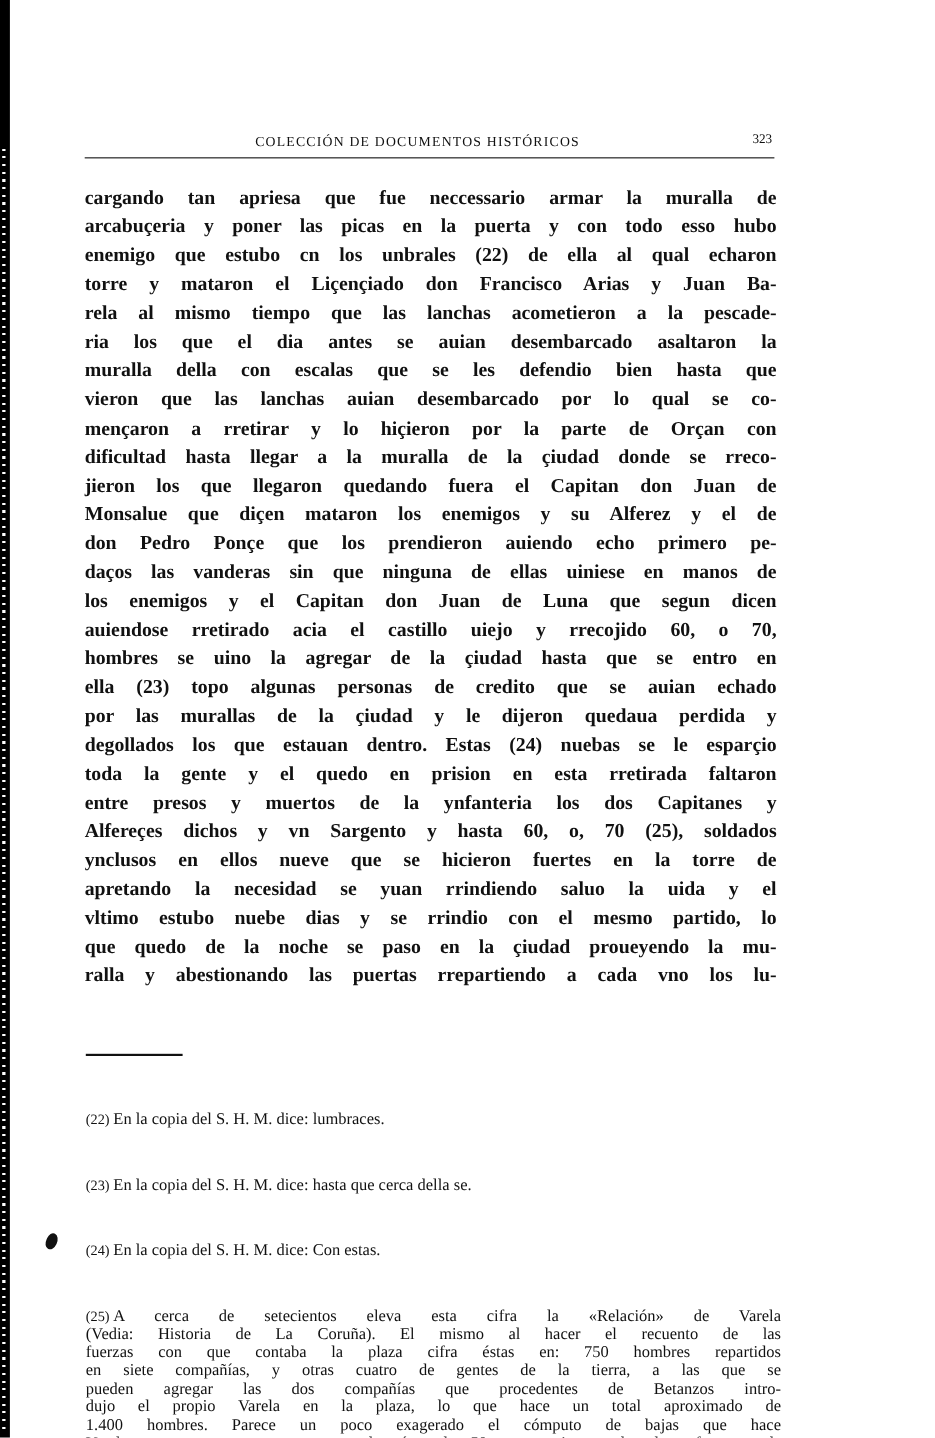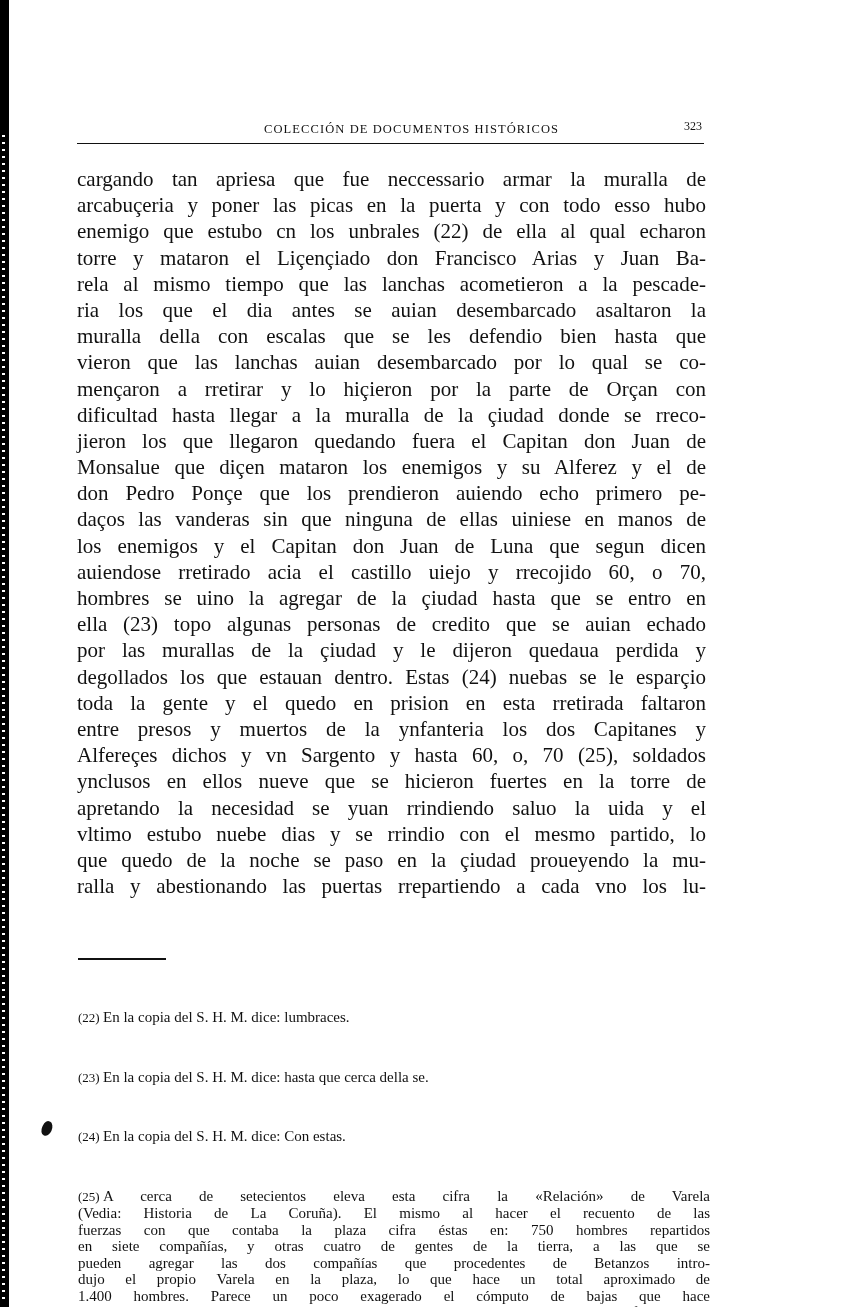--- a/index.html
+++ b/index.html
@@ -66,26 +66,27 @@
       font-size: 12px;
     }
     .body-text {
       position: absolute;
       left: 77px;
       top: 166px;
       width: 629px;
     }
     .body-line {
       display: block;
-      font-size: 21px;
+      font-size: 18px;
       line-height: 26.2px;
       height: 26.2px;
       white-space: nowrap;
       text-align: justify;
       text-align-last: justify;
+      font-weight: bold;
     }
     .footnote-rule {
       position: absolute;
       left: 78px;
       top: 958px;
       width: 88px;
       height: 2px;
       background: #111;
     }
     .footnotes {
@@ -119,21 +120,21 @@
       margin-top: 43px;
     }
   </style>
 </head>
 <body>
 
 <div class="scan-edge"></div>
 <div class="stray-mark"></div>
 
 <div class="running-head">
-  <span class="running-title" style="text-transform: none; font-variant: normal; font-size: 12.5px; margin-left: 32px;">COLECCIÓN DE DOCUMENTOS HISTÓRICOS</span>
+  <span class="running-title" style="text-transform: none; font-variant: normal; font-size: 12.5px;">COLECCIÓN DE DOCUMENTOS HISTÓRICOS</span>
   <span class="page-number">323</span>
 </div>
 
 <div class="body-text" id="body-text">
     <span class="body-line">cargando tan apriesa que fue neccessario armar la muralla de</span>
     <span class="body-line">arcabuçeria y poner las picas en la puerta y con todo esso hubo</span>
     <span class="body-line">enemigo que estubo cn los unbrales (22) de ella al qual echaron</span>
     <span class="body-line">torre y mataron el Liçençiado don Francisco Arias y Juan Ba-</span>
     <span class="body-line">rela al mismo tiempo que las lanchas acometieron a la pescade-</span>
     <span class="body-line">ria los que el dia antes se auian desembarcado asaltaron la</span>

